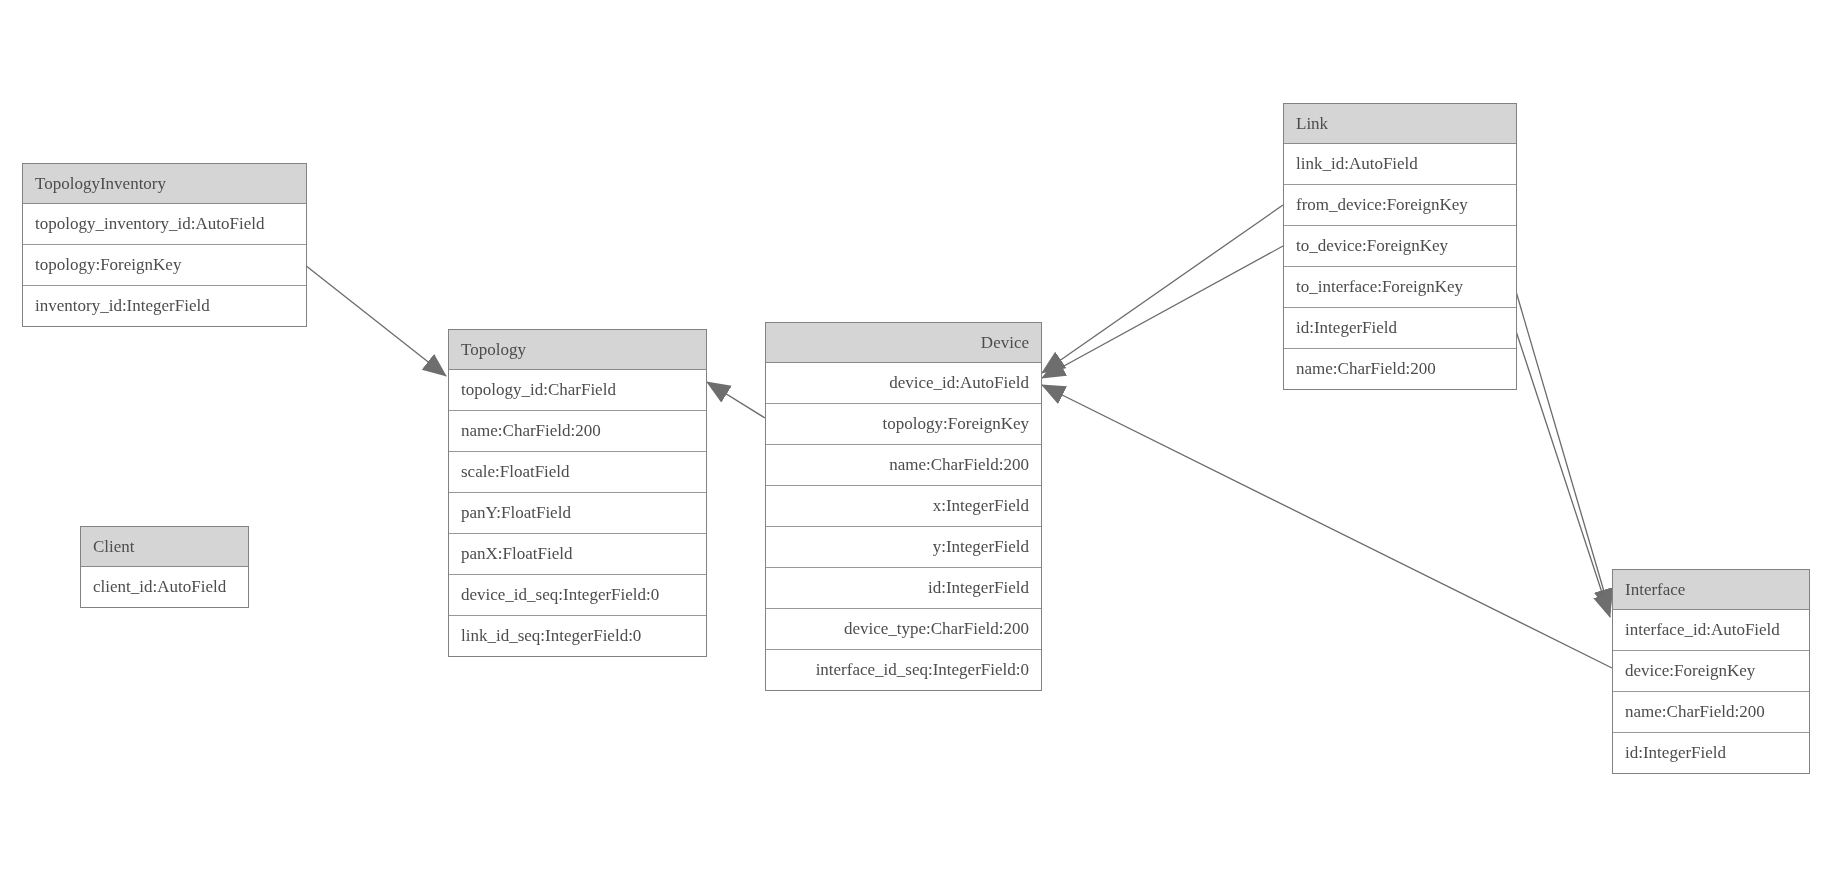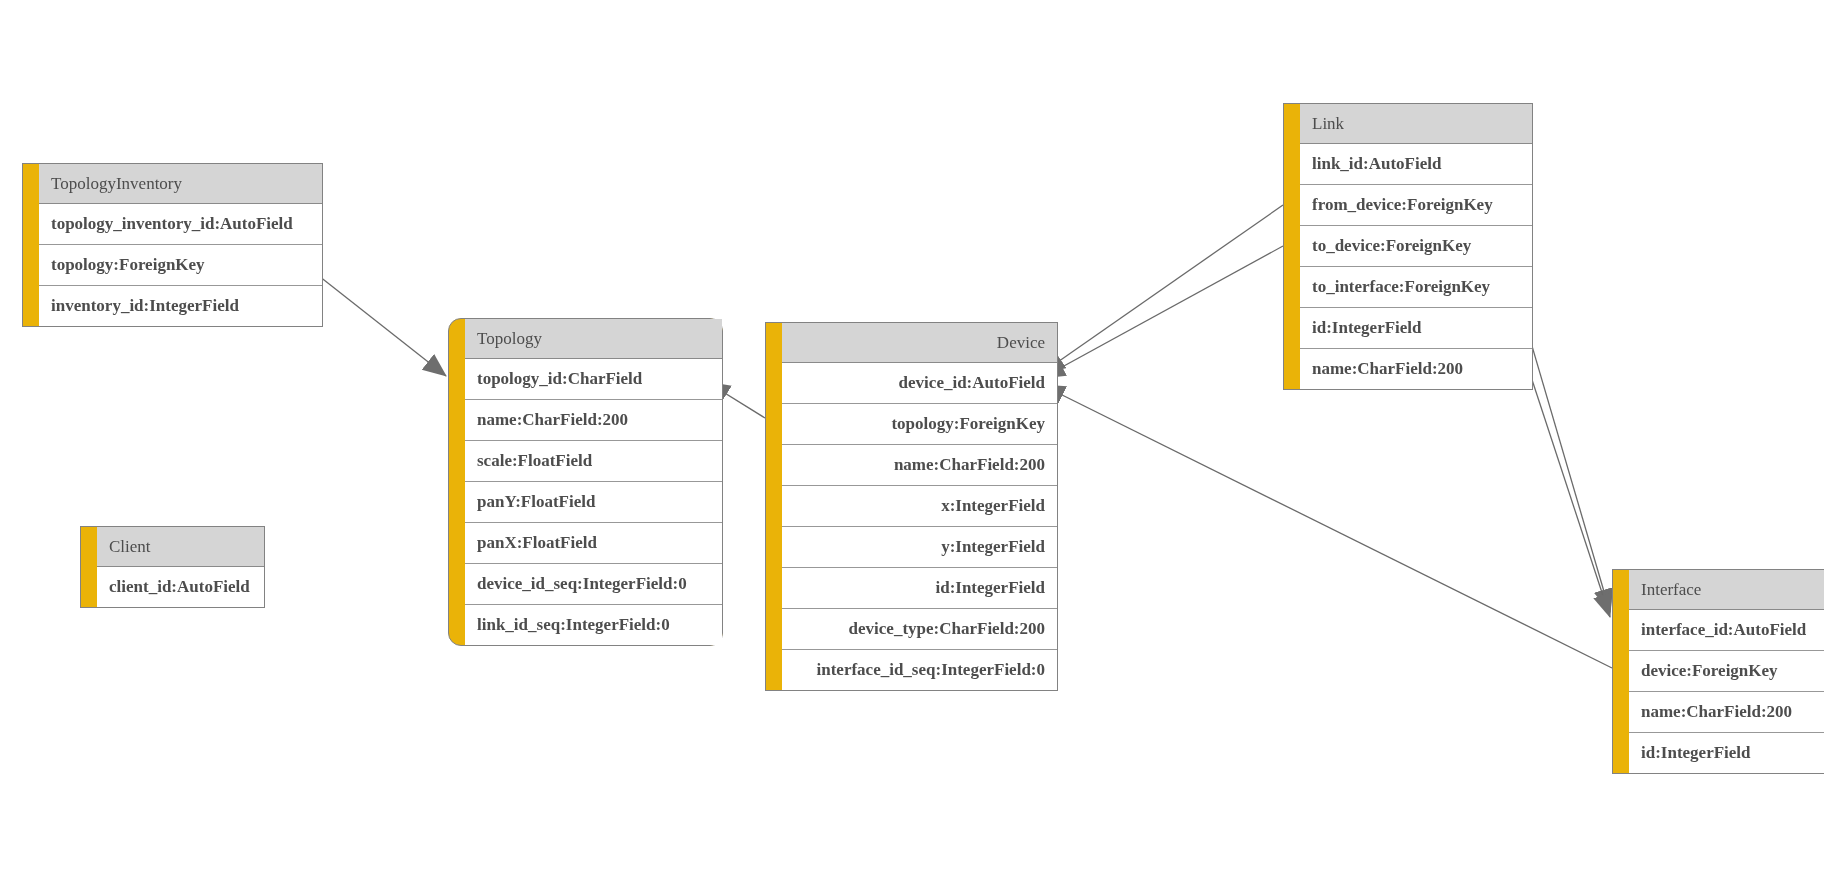--- a/index.html
+++ b/index.html
@@ -13,42 +13,41 @@
     position: relative;
     width: 1824px; height: 874px;
     background: #ffffff;
   }
   #edge-layer {
     position: absolute; left: 0; top: 0; z-index: 1;
   }
   .entity {
     position: absolute;
     z-index: 2;
-    background: #eab308;
+    background: #0f172a;
     border: 1.5px solid #828282;
     box-sizing: content-box;
-    padding-left: 16px;
   }
   .entity-header {
     height: 39px; line-height: 39px;
     padding: 0 12px;
     background: #d5d5d5;
     border-bottom: 1.5px solid #8a8a8a;
     font-size: 17px;
     color: #4d4d4d;
     white-space: nowrap; overflow: hidden;
   }
   .entity-row {
     height: 40px; line-height: 40px;
     padding: 0 12px;
     background: #ffffff;
     border-bottom: 1px solid #989898;
     font-size: 17px;
     color: #4d4d4d;
-    white-space: nowrap; overflow: hidden; font-weight: bold;
+    white-space: nowrap; overflow: hidden;
   }
   .entity-row:last-child { border-bottom: none; }
 </style>
 </head>
 <body>
 
 <div id="canvas">
   <svg id="edge-layer" width="1824" height="874" viewBox="0 0 1824 874">
     <defs>
       <marker id="arrowhead" markerUnits="userSpaceOnUse" markerWidth="26" markerHeight="22" refX="23" refY="10" orient="auto">
@@ -65,21 +64,21 @@
         <line x1="1612" y1="668" x2="1042" y2="385" stroke="#6a6a6a" stroke-width="1.3" marker-end="url(#arrowhead)"></line>
       </g>
   </svg>
 
 <div class="entity" style="left: 22px; top: 163px; width: 283px;">
       <div class="entity-header">TopologyInventory</div>
       <div class="entity-row">topology_inventory_id:AutoField</div>
       <div class="entity-row">topology:ForeignKey</div>
       <div class="entity-row">inventory_id:IntegerField</div>
     </div>
-    <div class="entity" style="left: 448px; top: 318px; width: 257px; border-radius: 13px;">
+    <div class="entity" style="left: 448px; top: 329px; width: 257px;">
       <div class="entity-header">Topology</div>
       <div class="entity-row">topology_id:CharField</div>
       <div class="entity-row">name:CharField:200</div>
       <div class="entity-row">scale:FloatField</div>
       <div class="entity-row">panY:FloatField</div>
       <div class="entity-row">panX:FloatField</div>
       <div class="entity-row">device_id_seq:IntegerField:0</div>
       <div class="entity-row">link_id_seq:IntegerField:0</div>
     </div>
     <div class="entity" style="left: 80px; top: 526px; width: 167px;">

